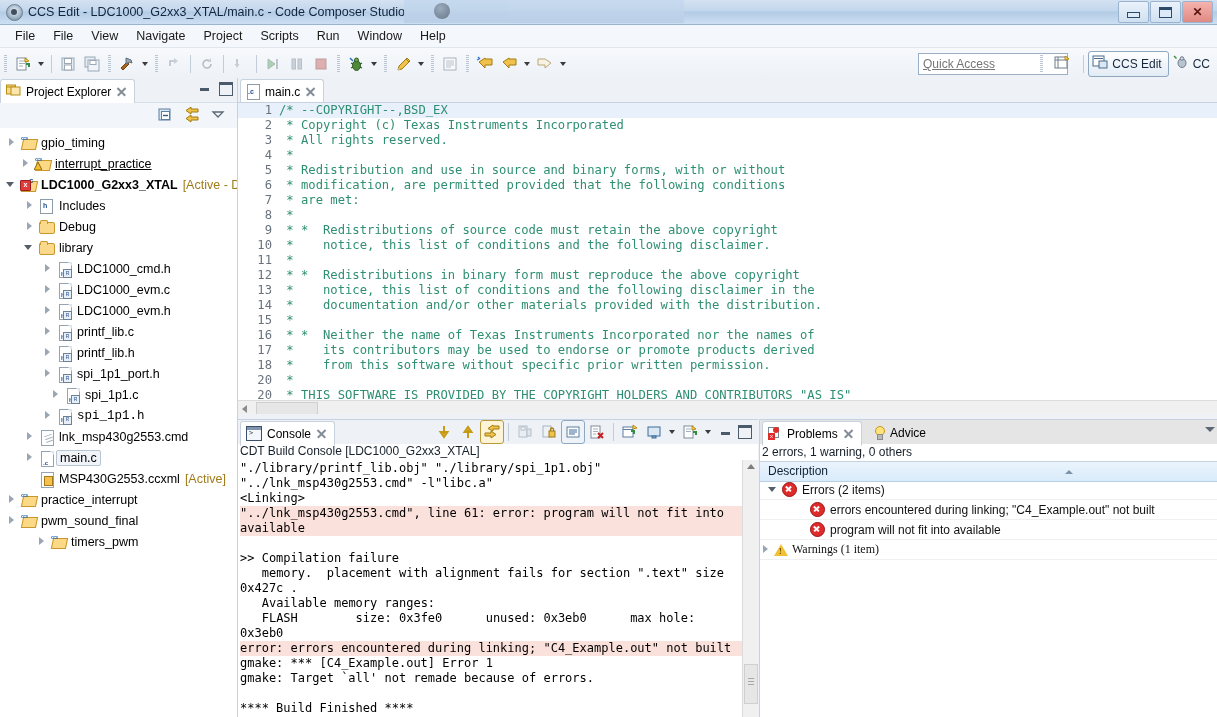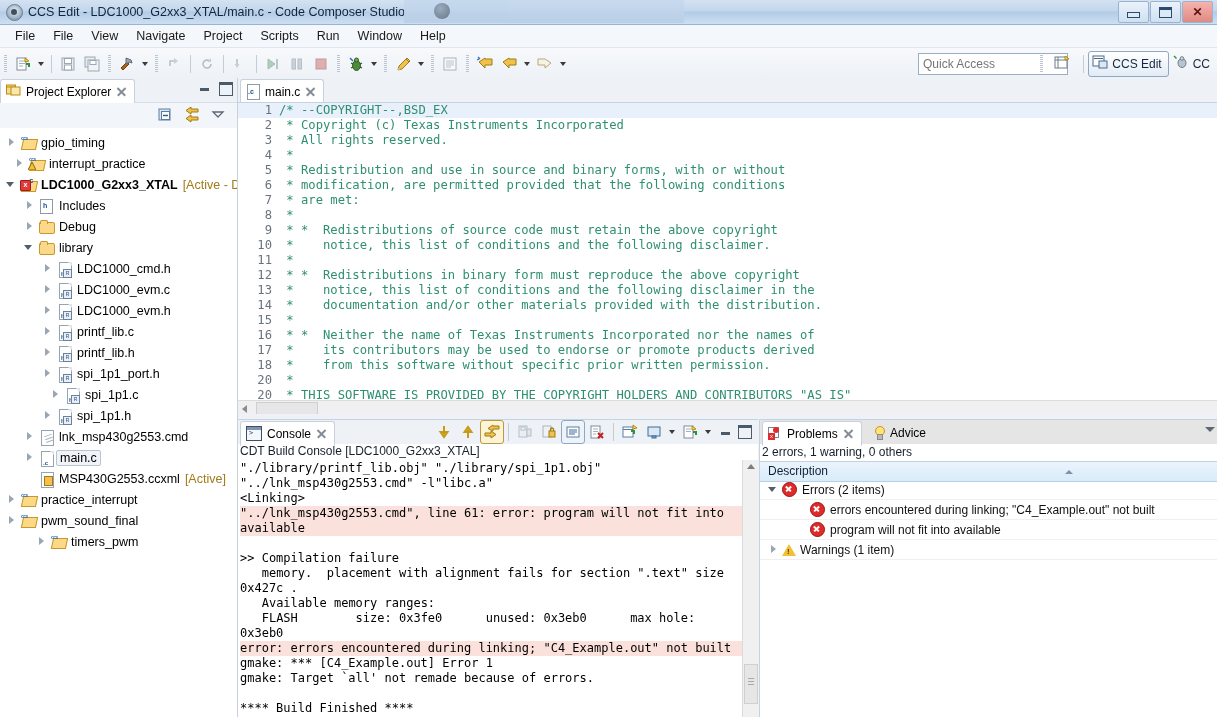--- a/index.html
+++ b/index.html
@@ -51,21 +51,21 @@
   
   .toolbar{height:32px;background:linear-gradient(to bottom,#f7f9fc,#edf1f6);
     border-bottom:1px solid #c8d2de;display:flex;align-items:center;position:relative;}
   .grip{width:3px;height:18px;margin:0 4px;
     background:repeating-linear-gradient(to bottom,#bcc6d2 0 1px,transparent 1px 2px);flex:none;}
   .tbtn{width:22px;height:22px;display:flex;align-items:center;justify-content:center;flex:none;border:1px solid transparent;border-radius:3px;}
   .arrow-dn{width:0;height:0;border-left:3.5px solid transparent;border-right:3.5px solid transparent;border-top:4px solid #3a3a3a;margin:0 3px;flex:none;}
   .sep{width:1px;height:18px;background:#c3ccd8;margin:0 4px;flex:none;}
   .qa-wrap{position:absolute;left:918px;top:5px;}
   .qa-input{width:140px;height:20px;border:1px solid #9aaec4;background:#fff;
-    font-family:"Liberation Sans",sans-serif;font-size:12px;color:#777;padding:0 4px;}
+    font-family:"Liberation Sans",sans-serif;font-size:12px;color:#777;padding:0 4px;text-decoration:underline;}
   .persp{position:absolute;right:0;top:2px;display:flex;align-items:center;height:28px;}
   .persp-open{width:20px;height:20px;margin:0 6px;}
   .persp-btn{display:flex;align-items:center;gap:4px;height:22px;padding:1px 6px 1px 3px;
     border:1px solid #8fa8c2;border-radius:3px;background:linear-gradient(to bottom,#ffffff,#e2ebf5);}
   .persp-btn.plain{border-color:transparent;background:transparent;}
   .persp-lbl{font-size:12px;color:#15283f;white-space:nowrap;}
 
   
   .main{position:absolute;left:0;top:78px;width:1217px;height:639px;}
 
@@ -432,21 +432,21 @@
       </div>
       <div class="pe-tree" id="peTree">
           <div class="row" style="padding-left: 6px;">
             <span class="twisty closed"></span>
             <span class="ico">
               <span class="ic-proj"></span>
               <span class="ic-proj-badge">ccs</span>
             </span>
             <span>gpio_timing</span>
           </div>
-          <div class="row" style="padding-left: 14px;">
+          <div class="row" style="padding-left: 20px; text-decoration: underline;">
             <span class="twisty closed"></span>
             <span class="ico">
               <span class="ic-proj"></span>
               <span class="ic-proj-badge">ccs</span>
               <span class="ic-proj-warn"><svg width="8" height="8" viewBox="0 0 8 8">
                   <path d="M4 0l4 8H0z" fill="#f2c133" stroke="#8a6a0f"></path>
                 </svg></span>
             </span>
             <span>interrupt_practice</span>
           </div>
@@ -546,21 +546,21 @@
           <div class="row" style="padding-left: 42px; margin-left: 8px;">
             <span class="twisty closed"></span>
             <span class="ico">
               <span class="ic-file">
                 <span class="tag">h</span>
                 <span class="ic-h-badge">R</span>
               </span>
             </span>
             <span>spi_1p1.c</span>
           </div>
-          <div class="row" style="padding-left: 42px;">
+          <div class="row" style="padding-left: 42px; font-family: Liberation Mono, monospace;">
             <span class="twisty closed"></span>
             <span class="ico">
               <span class="ic-file">
                 <span class="tag">h</span>
                 <span class="ic-h-badge">R</span>
               </span>
             </span>
             <span>spi_1p1.h</span>
           </div>
           <div class="row" style="padding-left: 24px;">
@@ -846,21 +846,21 @@
           <div class="pr-row" style="padding-left: 36px;">
             <span class="twisty "></span>
             <span class="err-ic"></span>
             <span>errors encountered during linking; "C4_Example.out" not built</span>
           </div>
           <div class="pr-row" style="padding-left: 36px;">
             <span class="twisty "></span>
             <span class="err-ic"></span>
             <span>program will not fit into available</span>
           </div>
-          <div class="pr-row" style="padding-left: 8px;">
+          <div class="pr-row" style=" font-family: Liberation Serif, serif;">
             <span class="twisty closed"></span>
             <span class="warn-ic"></span>
             <span>Warnings (1 item)</span>
           </div>
         </div>
     </div>
 
   </div>
 </div>
 

